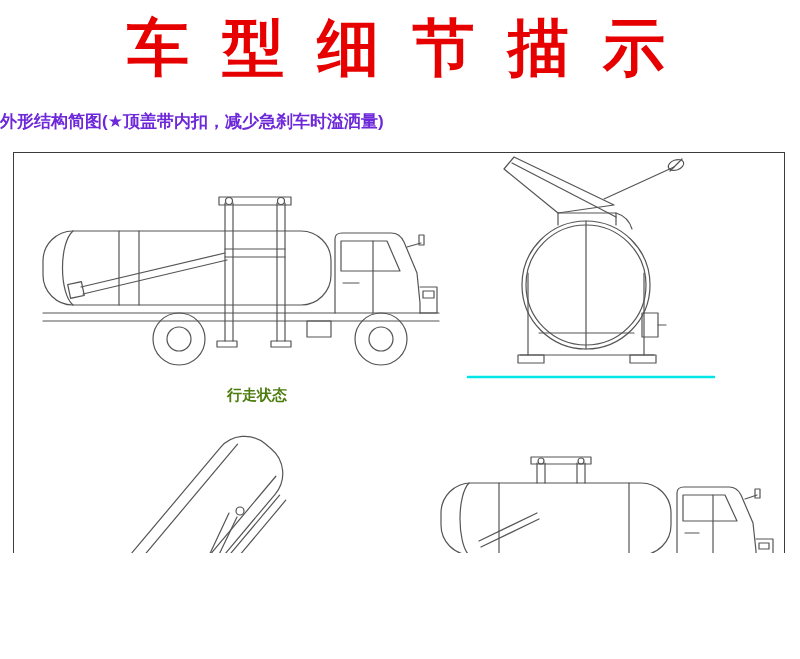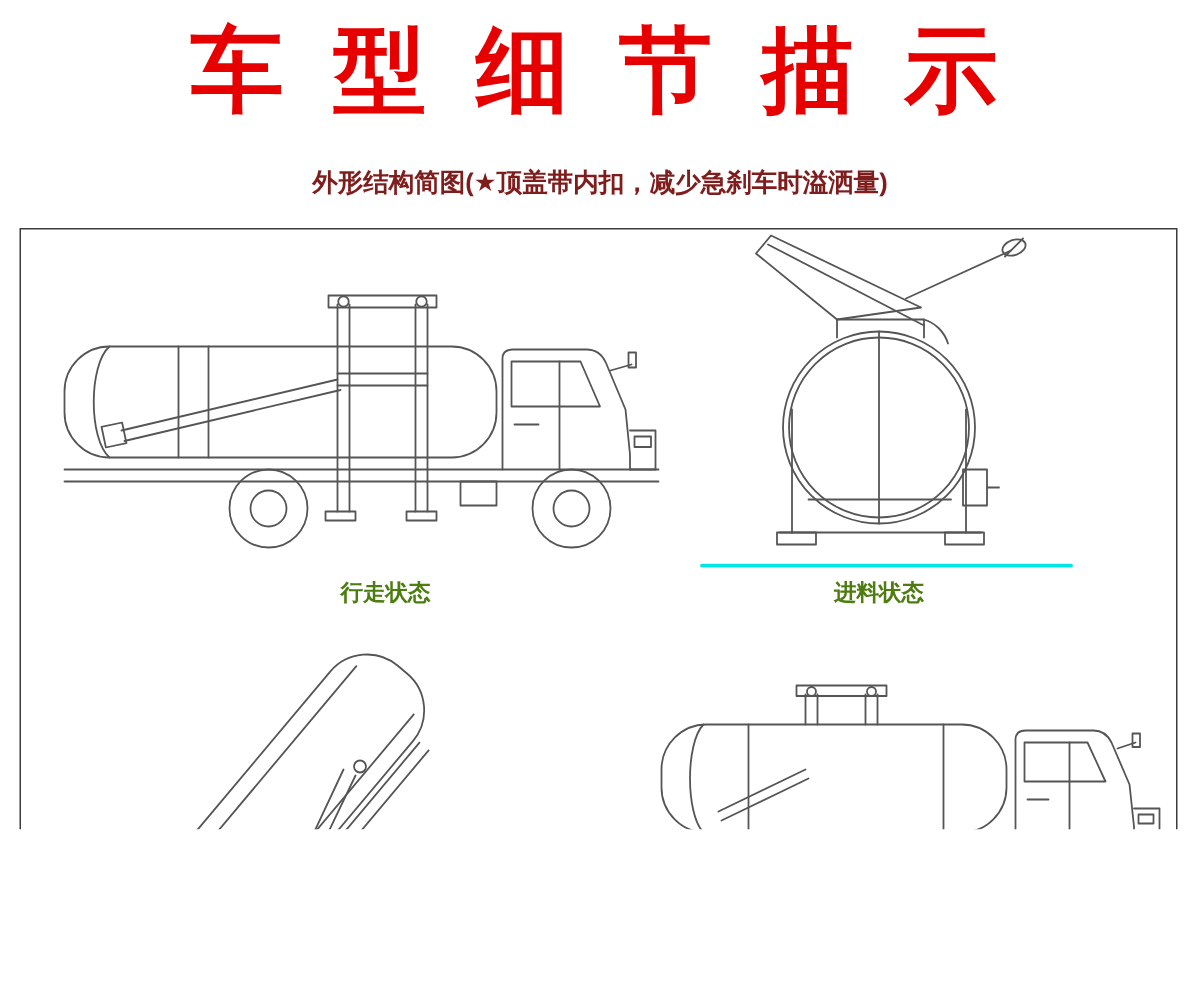--- a/index.html
+++ b/index.html
@@ -4,22 +4,22 @@
 <style>
   html,body{margin:0;padding:0;background:#ffffff;}
   body{font-family:"Liberation Sans","DejaVu Sans",sans-serif;}
   .page{position:relative;width:800px;height:553px;margin:0 auto;background:#fff;overflow:hidden;}
   .title{
     position:absolute;top:12px;left:0;width:100%;text-align:center;
     font-size:62px;line-height:1.15;font-weight:900;letter-spacing:8px;
     color:var(--title-red,#e60000);
   }
   .subtitle{
-    position:absolute;top:110px;left:0;width:100%;text-align:center;
-    font-size:17px;font-weight:700;color:#7f1d1d;
+    position:absolute;top:110px;left:0;width:100%;text-align:left;
+    font-size:17px;font-weight:700;color:#6d28d9;
   }
   .panel{
     position:absolute;left:13px;top:152px;width:772px;height:502px;
     border:1.5px solid #3c3c3c;background:#fff;box-sizing:border-box;
   }
   .abs{position:absolute;}
   .state-label{
     position:absolute;width:220px;text-align:center;
     font-size:15px;font-weight:700;color:#4d7c0f;
   }
@@ -115,21 +115,20 @@
         </g>
         <g>
           <line x1="140" y1="44" x2="210" y2="12"></line>
           <line x1="206" y1="16" x2="218" y2="4"></line>
           <ellipse cx="212" cy="10" rx="8" ry="5" transform="rotate(-20 212 10)"></ellipse>
           <path d="M152,58 A24 24 0 0 1 168,74"></path>
         </g>
         <line class="cyan" x1="4" y1="222" x2="250" y2="222"></line>
       </g>
     </svg>
-    <div class="state-label" style="left:462px;top:233px">进料状态</div>
 
     <svg class="abs" style="left:10px;top:250px" width="330" height="235" viewBox="0 0 330 235">
       <g class="art">
         <g transform="rotate(-50 180 120)">
           <rect x="80" y="84" width="200" height="72" rx="32"></rect>
           <ellipse cx="94" cy="120" rx="12" ry="33"></ellipse>
           <line x1="100" y1="95" x2="262" y2="95"></line>
           <line x1="100" y1="145" x2="262" y2="145"></line>
           <line x1="120" y1="160" x2="250" y2="160"></line>
           <line x1="120" y1="168" x2="250" y2="168"></line>

